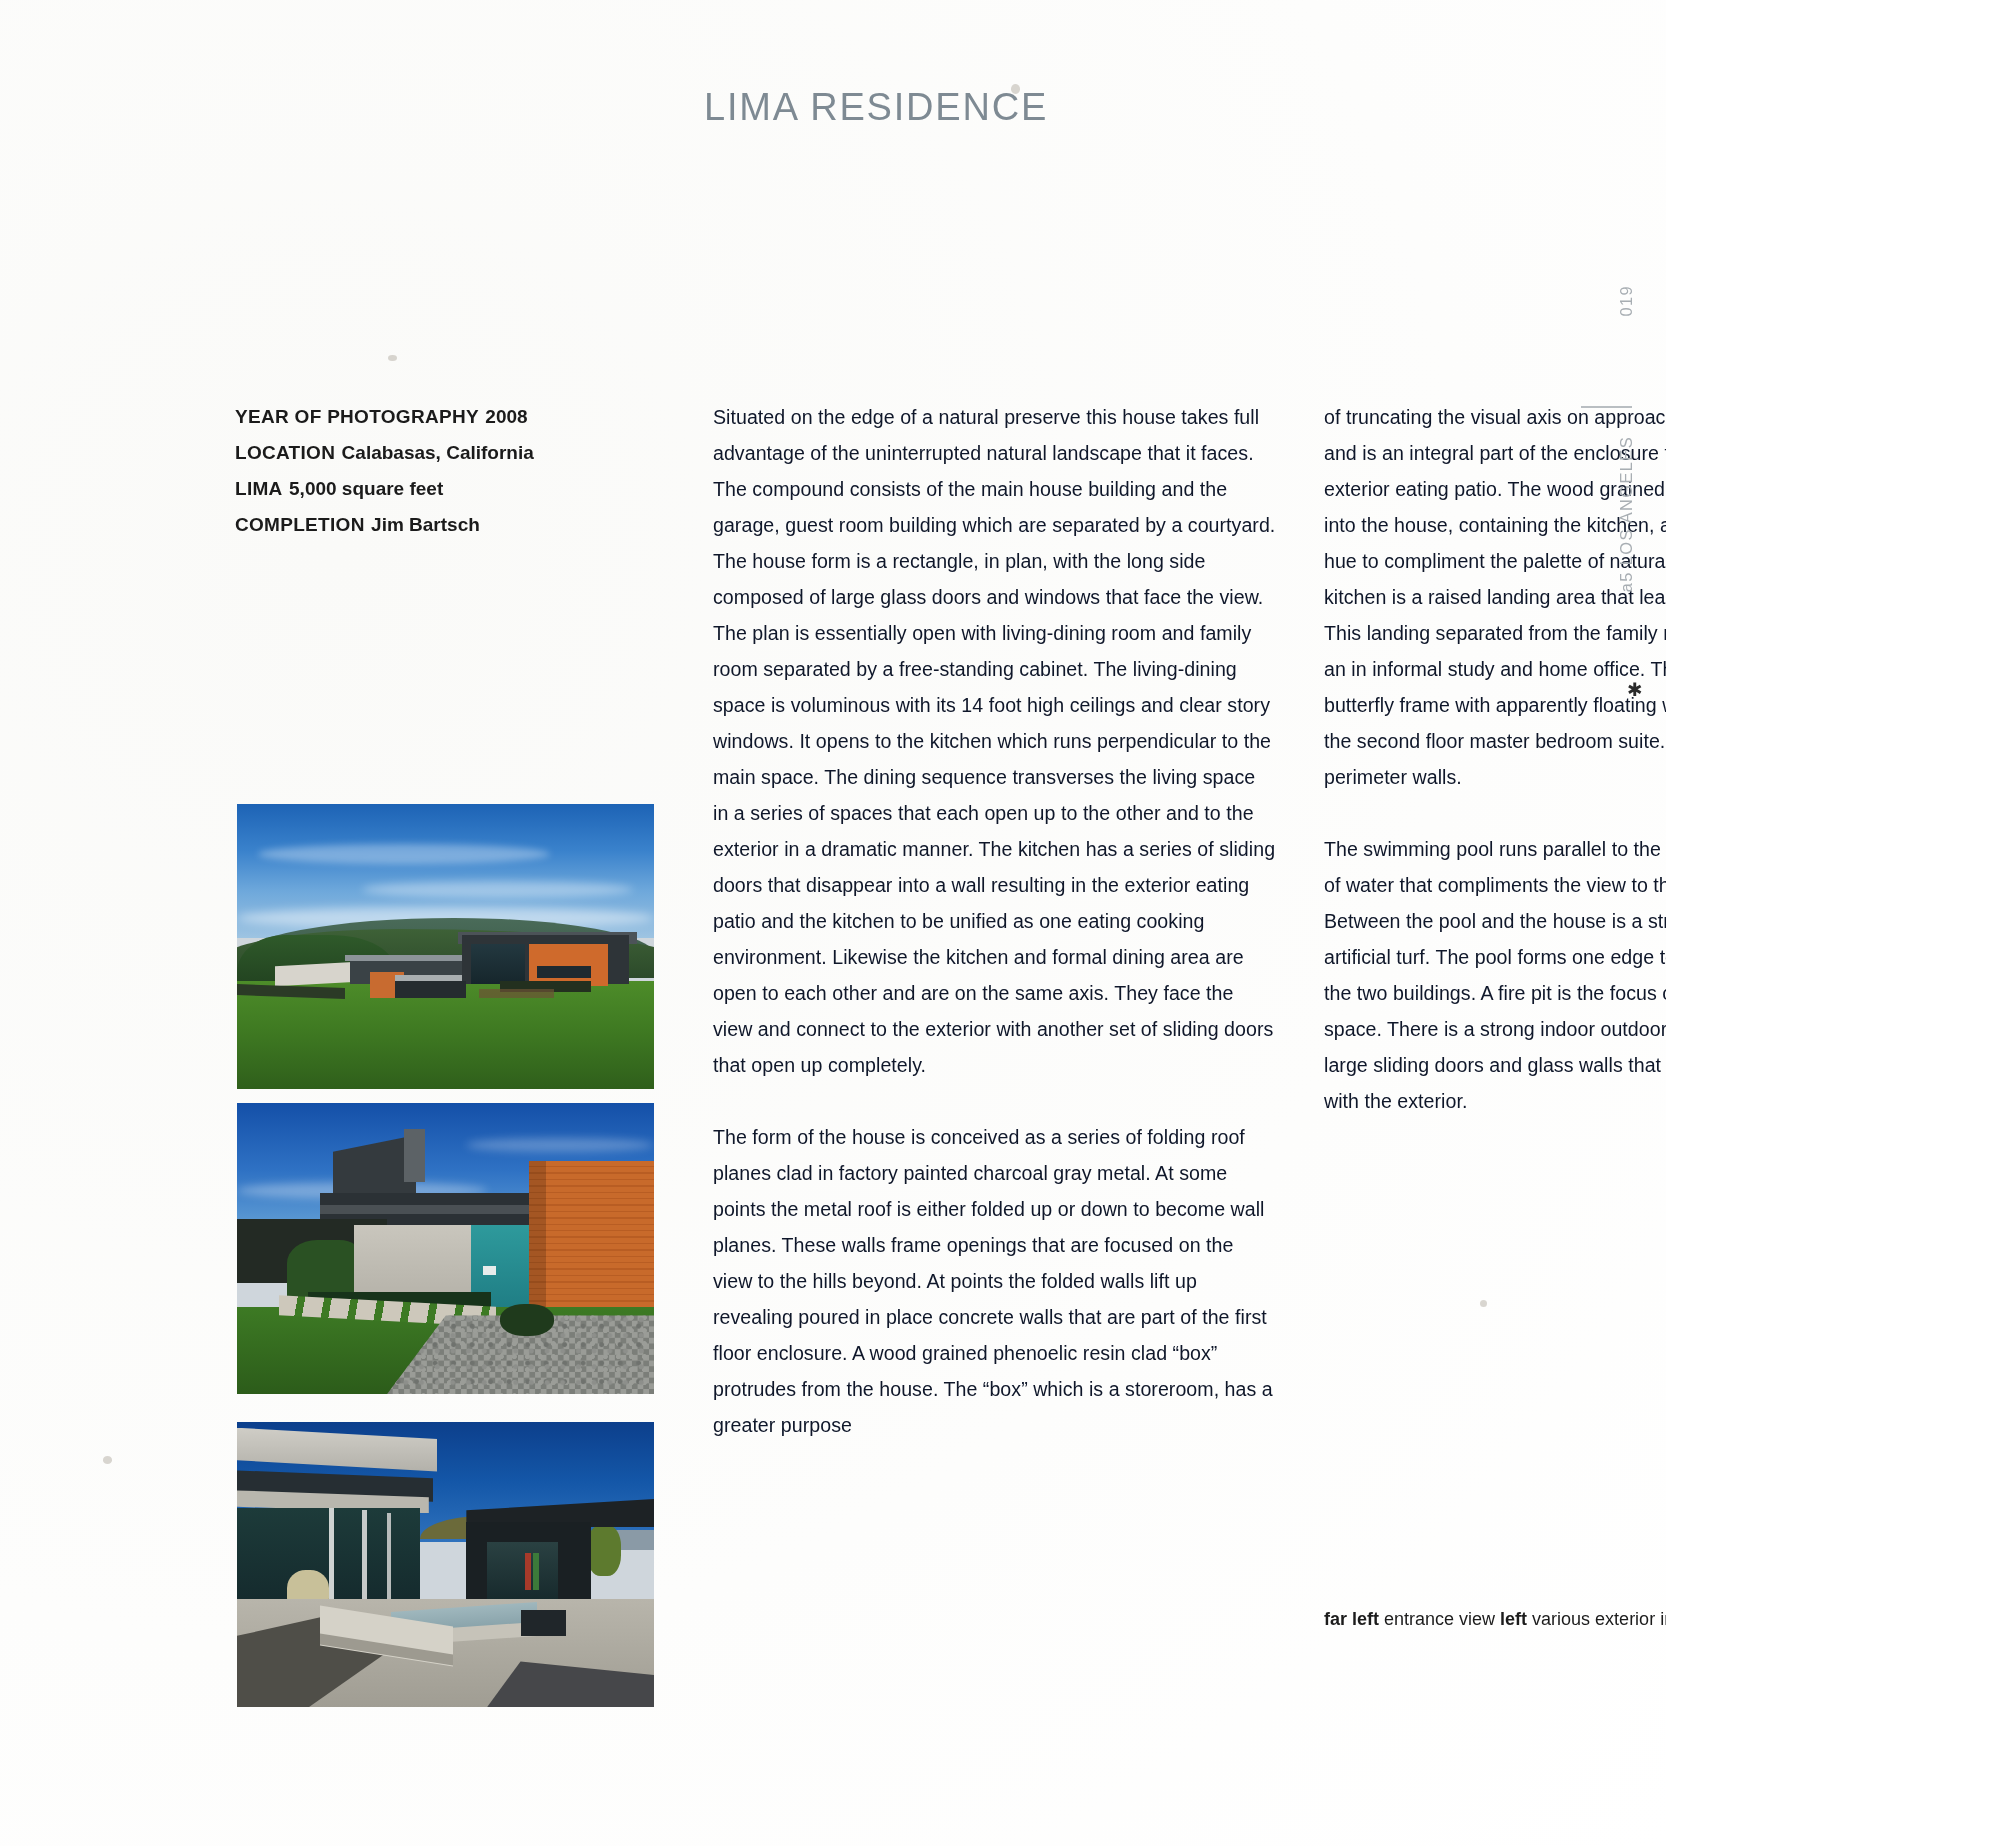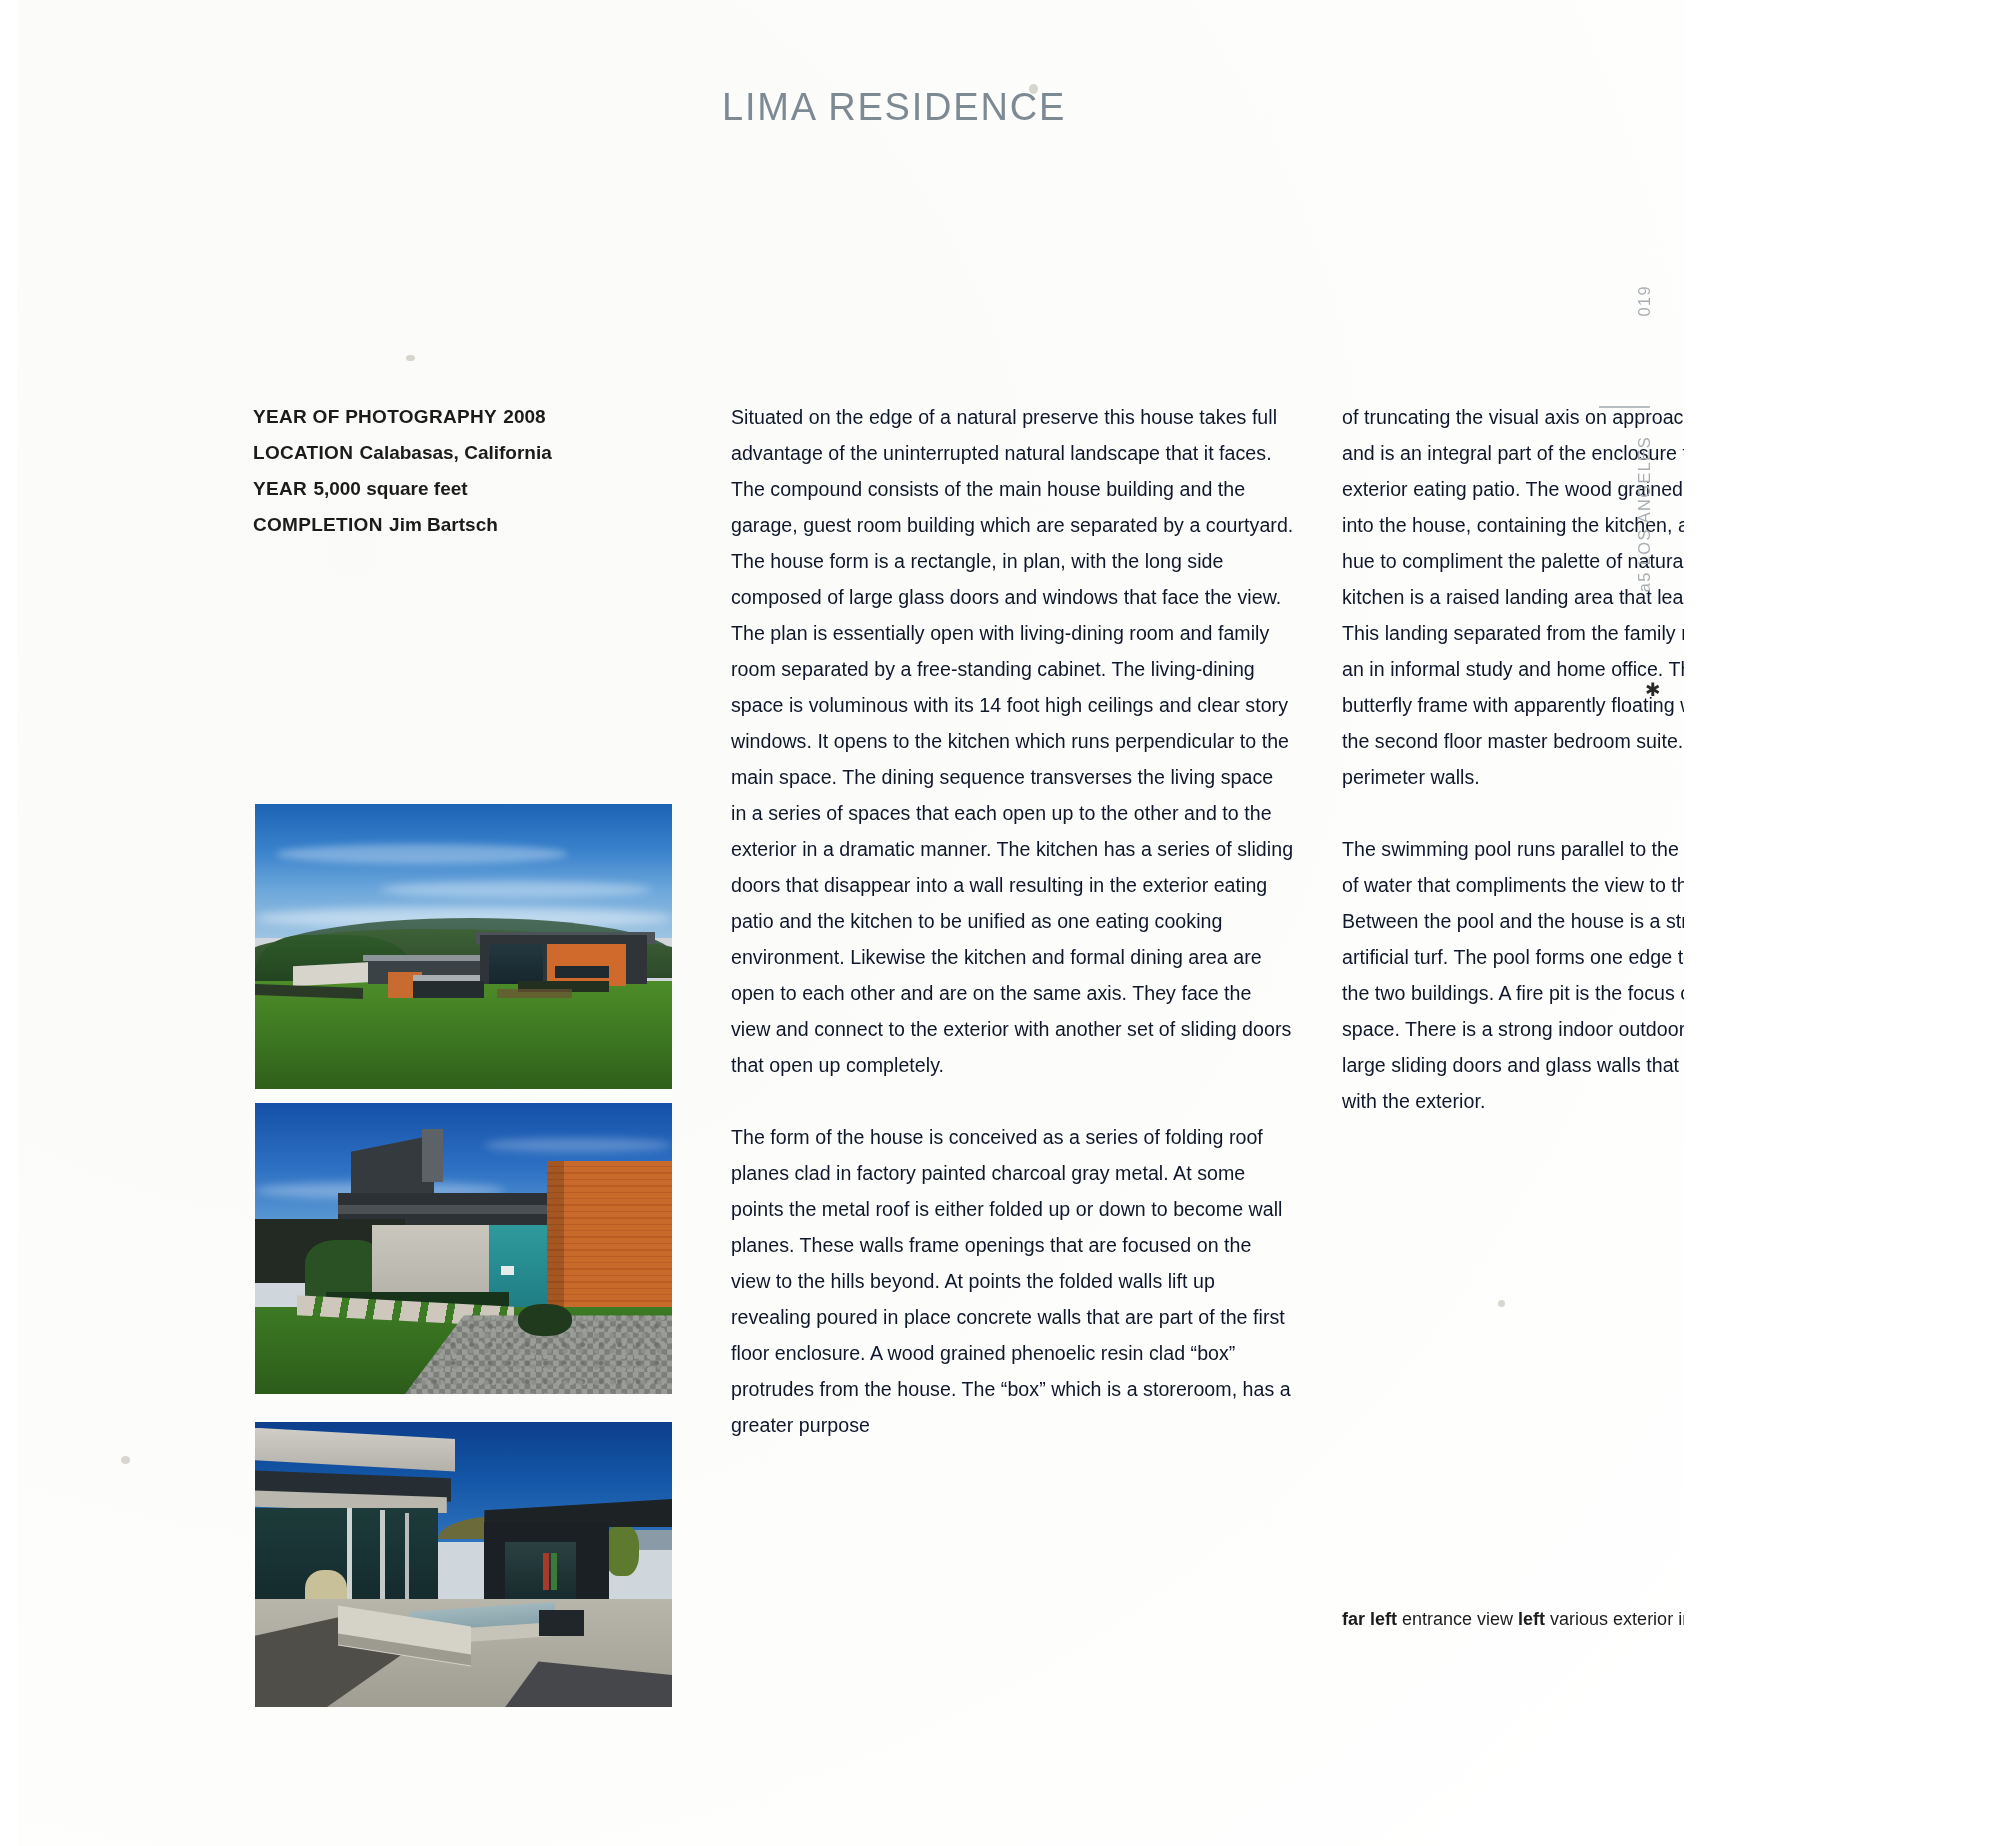--- a/index.html
+++ b/index.html
@@ -11,21 +11,20 @@
   body {
     font-family: "Liberation Sans", sans-serif;
   }
 
   .page {
     position: relative;
     width: 1666px;
     height: 1847px;
     background: #fefefe;
     overflow: hidden;
-    margin-left: 18px;
   }
 
   
   .paper-tint {
     position: absolute;
     inset: 0;
     background:
       radial-gradient(ellipse at 20% 30%, rgba(250,250,248,1) 0%, rgba(253,253,252,1) 60%, rgba(255,255,255,1) 100%);
     pointer-events: none;
   }
@@ -450,21 +449,21 @@
   <div class="title">LIMA RESIDENCE</div>
 
   <div class="meta">
     <div class="meta-row">
       <span class="meta-key">YEAR OF PHOTOGRAPHY</span><span class="meta-val">2008</span>
     </div>
     <div class="meta-row">
       <span class="meta-key">LOCATION</span><span class="meta-val">Calabasas, California</span>
     </div>
     <div class="meta-row">
-      <span class="meta-key">YEAR</span><span class="meta-val">5,000 square feet</span>
+      <span class="meta-key">LIMA</span><span class="meta-val">5,000 square feet</span>
     </div>
     <div class="meta-row">
       <span class="meta-key">COMPLETION</span><span class="meta-val">Jim Bartsch</span>
     </div>
   </div>
 
   <div class="photo" id="photo-1">
     <div class="ph-layer p1-sky"></div>
     <div class="ph-layer p1-cloud1"></div>
     <div class="ph-layer p1-cloud2"></div>

